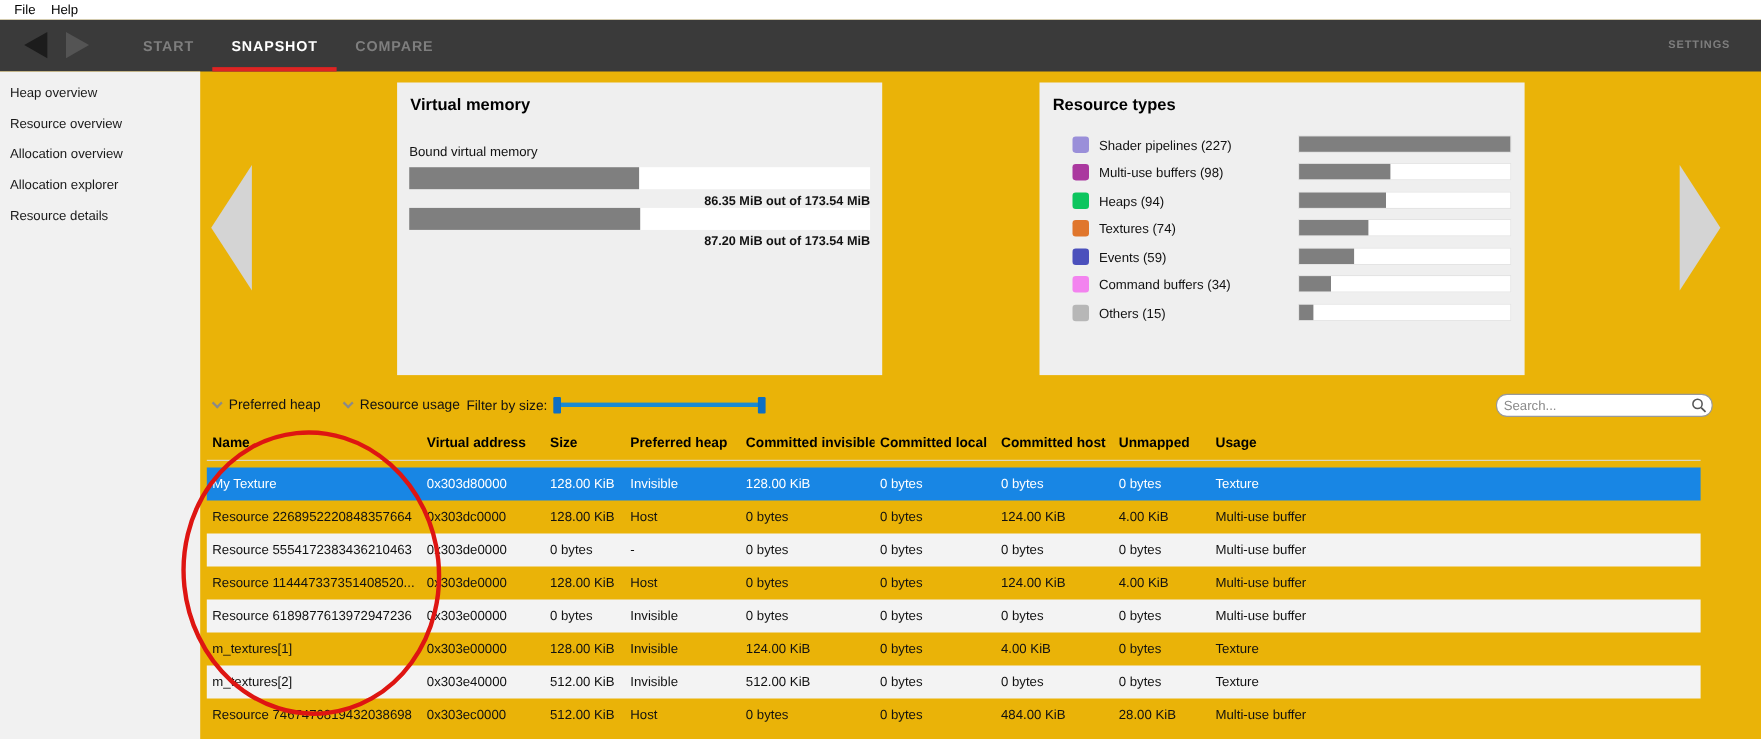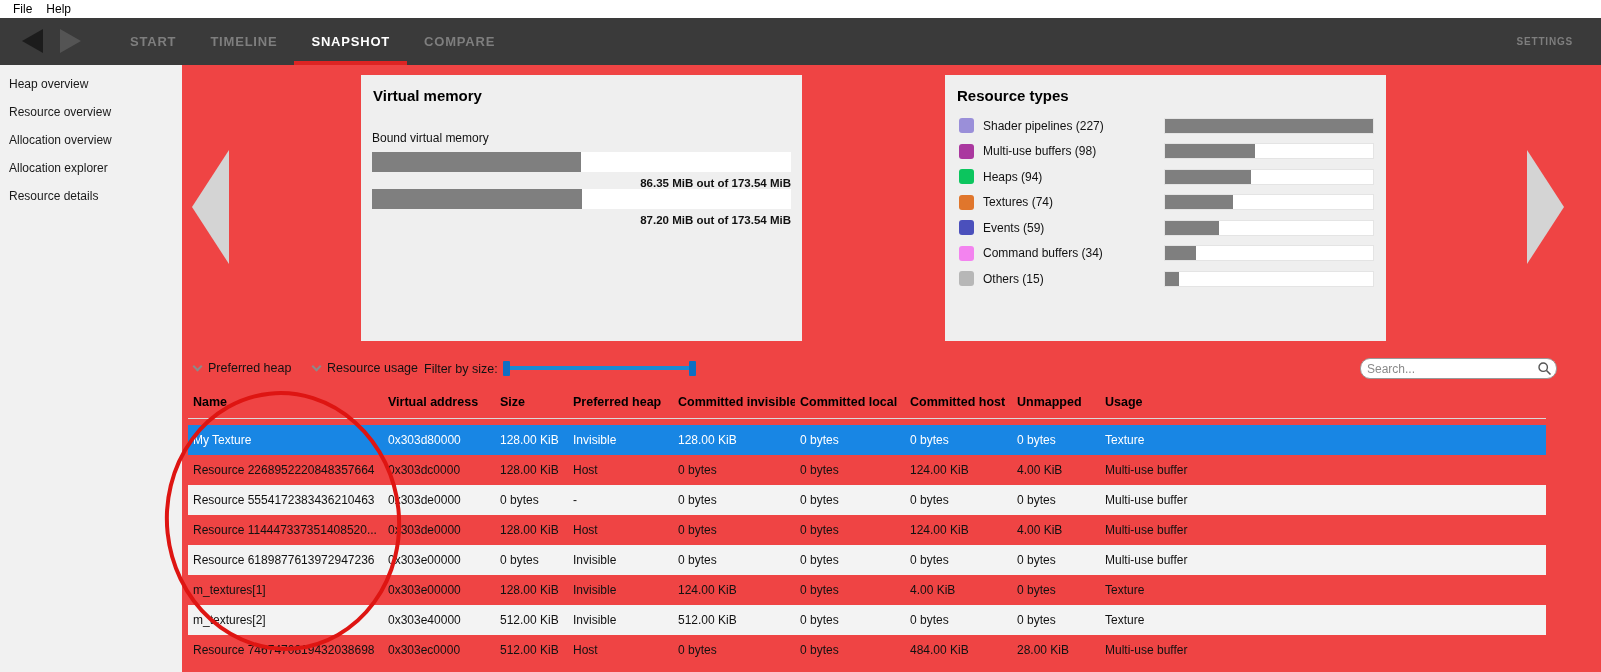--- a/index.html
+++ b/index.html
@@ -1,17 +1,17 @@
 <!DOCTYPE html>
 <html><head>
 <meta charset="utf-8">
 <style>
   * { box-sizing: border-box; margin: 0; padding: 0; }
   body { margin: 0; font-family: "Liberation Sans", sans-serif; background: #fff; }
-  #app { position: relative; width: 1601px; height: 672px; background: #ef4444; overflow: hidden; }
+  #app { position: relative; width: 1601px; height: 672px; background: #eab308; overflow: hidden; }
 
   
   .menubar { position: absolute; top: 0; left: 0; right: 0; height: 18px; background: #fff; display: flex; align-items: center; padding-left: 6px; }
   .menu-item { font-size: 12px; color: #000; padding: 0 7px; cursor: default; }
 
   
   .navbar { position: absolute; top: 18px; left: 0; right: 0; height: 47px; background: #3a3a3a; }
   .nav-back { position: absolute; left: 22px; top: 11px; width: 0; height: 0;
     border-top: 12px solid transparent; border-bottom: 12px solid transparent; border-right: 21px solid #1c1c1c; }
   .nav-fwd { position: absolute; left: 60px; top: 11px; width: 0; height: 0;
@@ -42,21 +42,21 @@
   .panel-title { font-size: 15px; font-weight: bold; color: #000; padding: 12px 0 0 12px; }
 
   .vm-bars { padding: 0 11px; }
   .vm-group { margin-top: 0; }
   .vm-label { font-size: 12px; color: #111; margin-top: 27px; margin-bottom: 7px; }
   .vm-track { height: 20px; background: #fff; position: relative; }
   .vm-fill { height: 100%; background: #7f7f7f; }
   .vm-value { text-align: right; font-size: 11.5px; font-weight: bold; color: #111; margin-top: 5px; }
 
   .rt-list { padding: 9px 12px 0 14px; }
-  .rt-row { display: flex; align-items: center; height: 25.5px; }
+  .rt-row { display: flex; align-items: flex-end; height: 25.5px; margin-left: 16px; }
   .rt-swatch { width: 15px; height: 15px; border-radius: 3px; margin-right: 9px; flex: none; }
   .rt-label { font-size: 12px; color: #111; width: 181px; flex: none; white-space: nowrap; }
   .rt-track { flex: 1; height: 16px; background: #fff; border: 1px solid #e4e4e4; }
   .rt-fill { display: block; height: 100%; background: #7f7f7f; }
 
   
   .combo { position: absolute; top: 361px; display: flex; align-items: center; gap: 7px; font-size: 12.5px; color: #111; cursor: pointer; }
   .combo-heap { left: 194px; }
   .combo-usage { left: 313px; }
   .chev { width: 7px; height: 7px; border-right: 2px solid #8a8a8a; border-bottom: 2px solid #8a8a8a;
@@ -95,21 +95,20 @@
   <div class="menubar">
     <span class="menu-item">File</span>
     <span class="menu-item">Help</span>
   </div>
 
   <div class="navbar">
     <div class="nav-back"></div>
     <div class="nav-fwd"></div>
     <div class="tabs">
         <div class="tab">START</div>
-        <div class="tab">TIMELINE</div>
         <div class="tab active">SNAPSHOT</div>
         <div class="tab">COMPARE</div>
       </div>
     <div class="settings">SETTINGS</div>
   </div>
 
   <div class="sidebar">
       <div class="side-item">Heap overview</div>
       <div class="side-item">Resource overview</div>
       <div class="side-item">Allocation overview</div>

